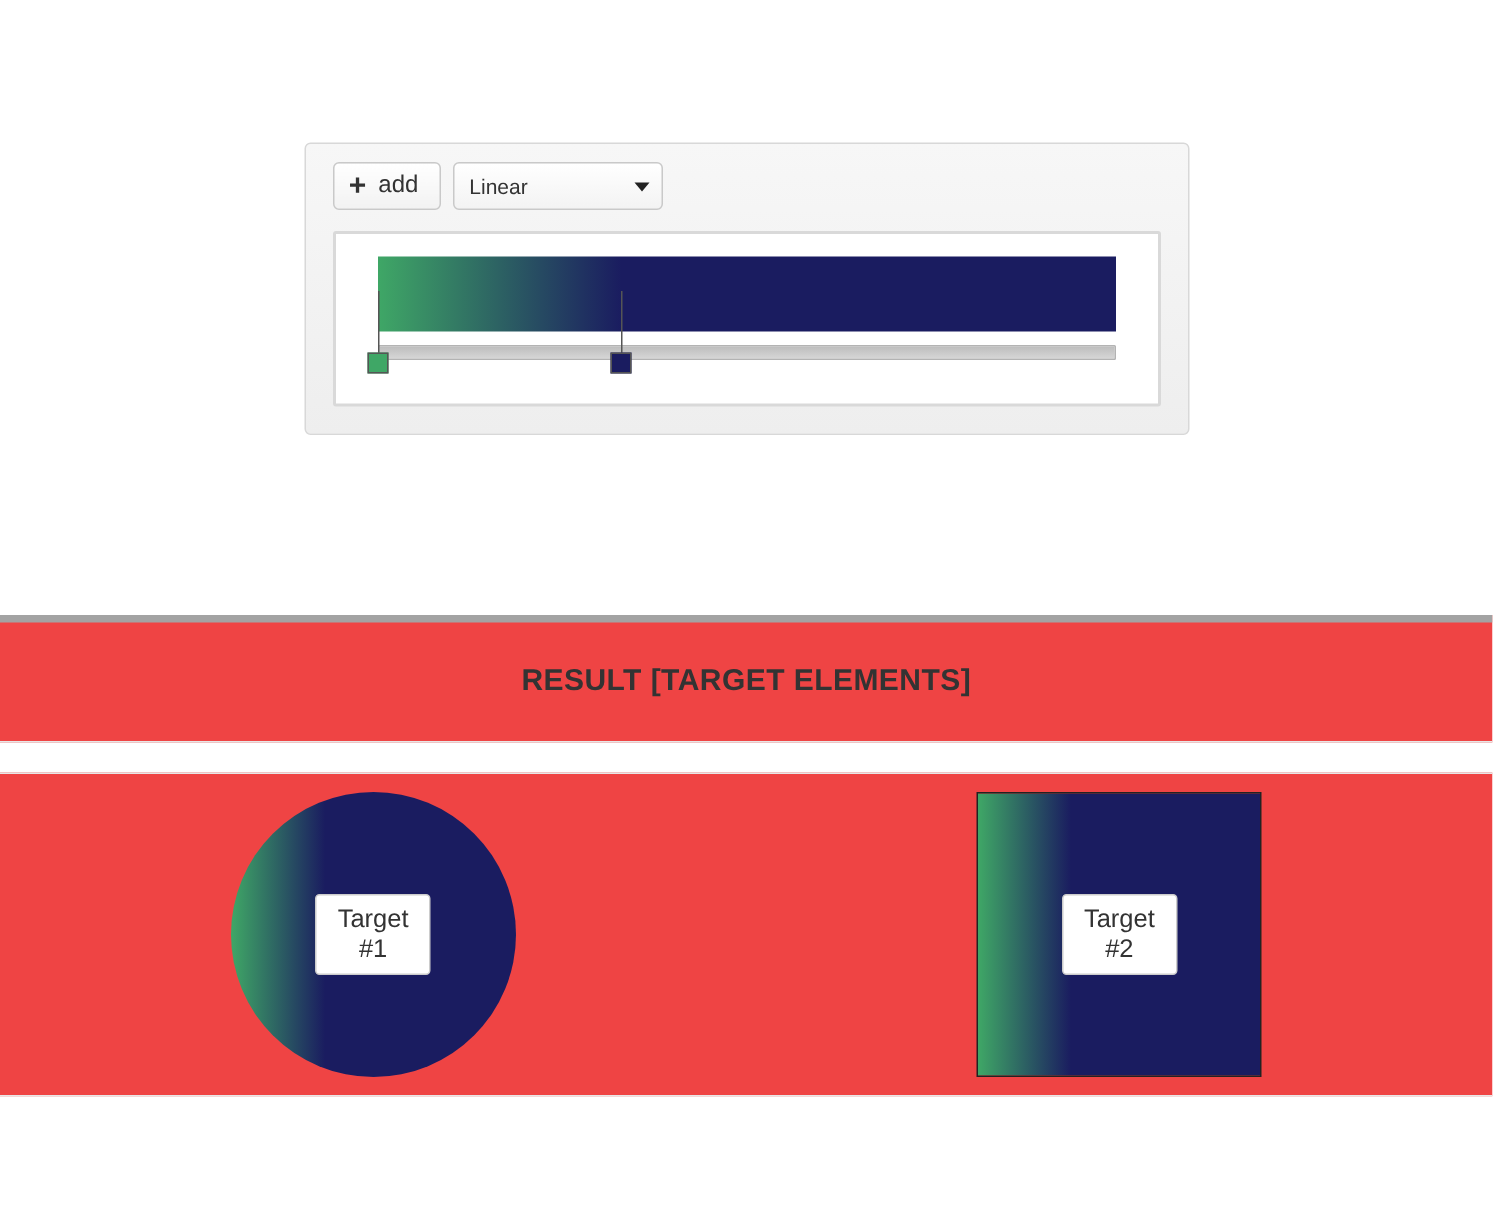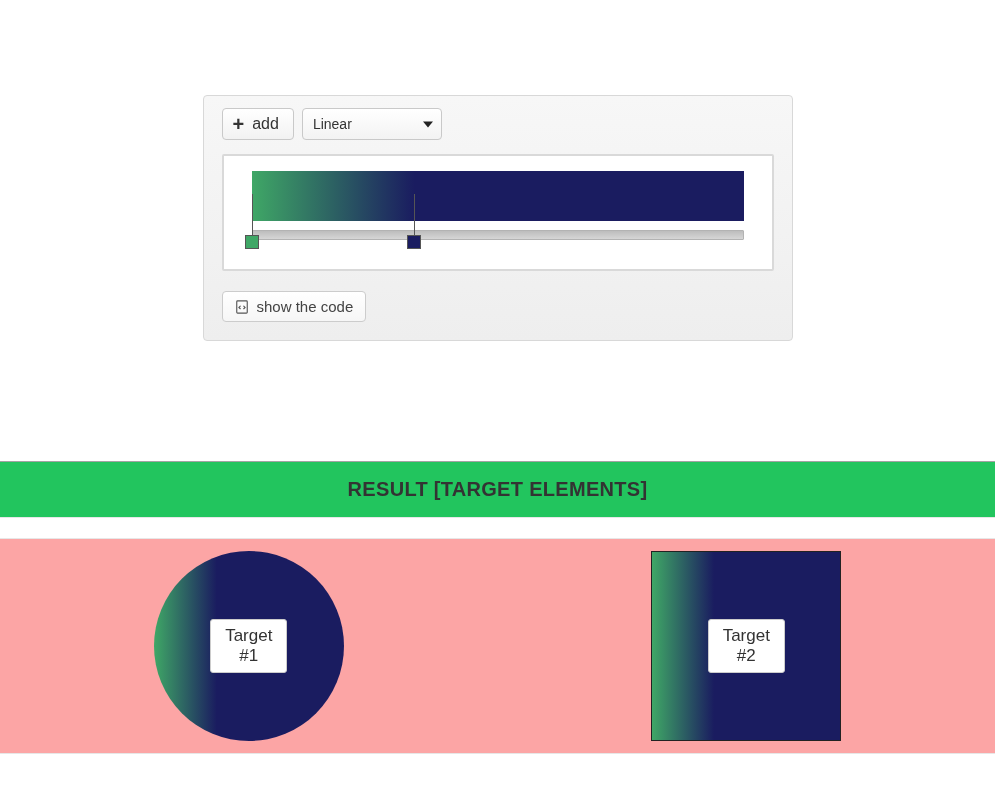--- a/index.html
+++ b/index.html
@@ -109,32 +109,32 @@
       align-items: center;
       gap: 8px;
       font-size: 15px;
       color: #444;
       cursor: pointer;
     }
     .show-code-btn svg { width: 14px; height: 14px; }
 
     .result-band {
       margin-top: 120px;
-      background: #22c55e;
-      border-top: 1px solid #a3a3a3;
+      background: #ef4444;
+      border-top: 5px solid #a3a3a3;
       border-bottom: 1px solid #e7e7e7;
-      padding: 16px 0;
+      padding: 28px 0;
       text-align: center;
       font-weight: 700;
       font-size: 20px;
       letter-spacing: .3px;
     }
     .targets-row {
       margin-top: 20px;
-      background: #fca5a5;
+      background: #ef4444;
       border-top: 1px solid #e7e7e7;
       border-bottom: 1px solid #e7e7e7;
       padding: 12px 0;
       display: flex;
       align-items: center;
     }
     .target-wrap {
       flex: 1;
       display: flex;
       justify-content: center;
@@ -180,27 +180,20 @@
       <div class="rail"></div>
     <div class="stop-handle" style="left: 0%;">
           <div class="swatch" style="background: rgb(63, 167, 102);"></div>
         </div>
         <div class="stop-handle" style="left: 33%;">
           <div class="swatch" style="background: rgb(26, 28, 96);"></div>
         </div>
       </div>
   </div>
 
-  <button class="show-code-btn">
-    <svg viewBox="0 0 16 16">
-      <rect x="2" y="1" width="12" height="14" rx="1" fill="none" stroke="#555" stroke-width="1.3"></rect>
-      <path d="M6 7 L4.5 8.5 L6 10 M10 7 L11.5 8.5 L10 10" fill="none" stroke="#555" stroke-width="1.3" stroke-linecap="round"></path>
-    </svg>
-    <span>show the code</span>
-  </button>
 
 </div>
 
 <div class="result-band">RESULT [TARGET ELEMENTS]</div>
 
 <div class="targets-row">
   <div class="target-wrap">
     <div class="target circle" id="target-0" style="background: linear-gradient(to right, rgb(63, 167, 102) 0%, rgb(26, 28, 96) 33%, rgb(26, 28, 96) 100%);">
       <div class="target-label">
         <span>Target</span><br>

